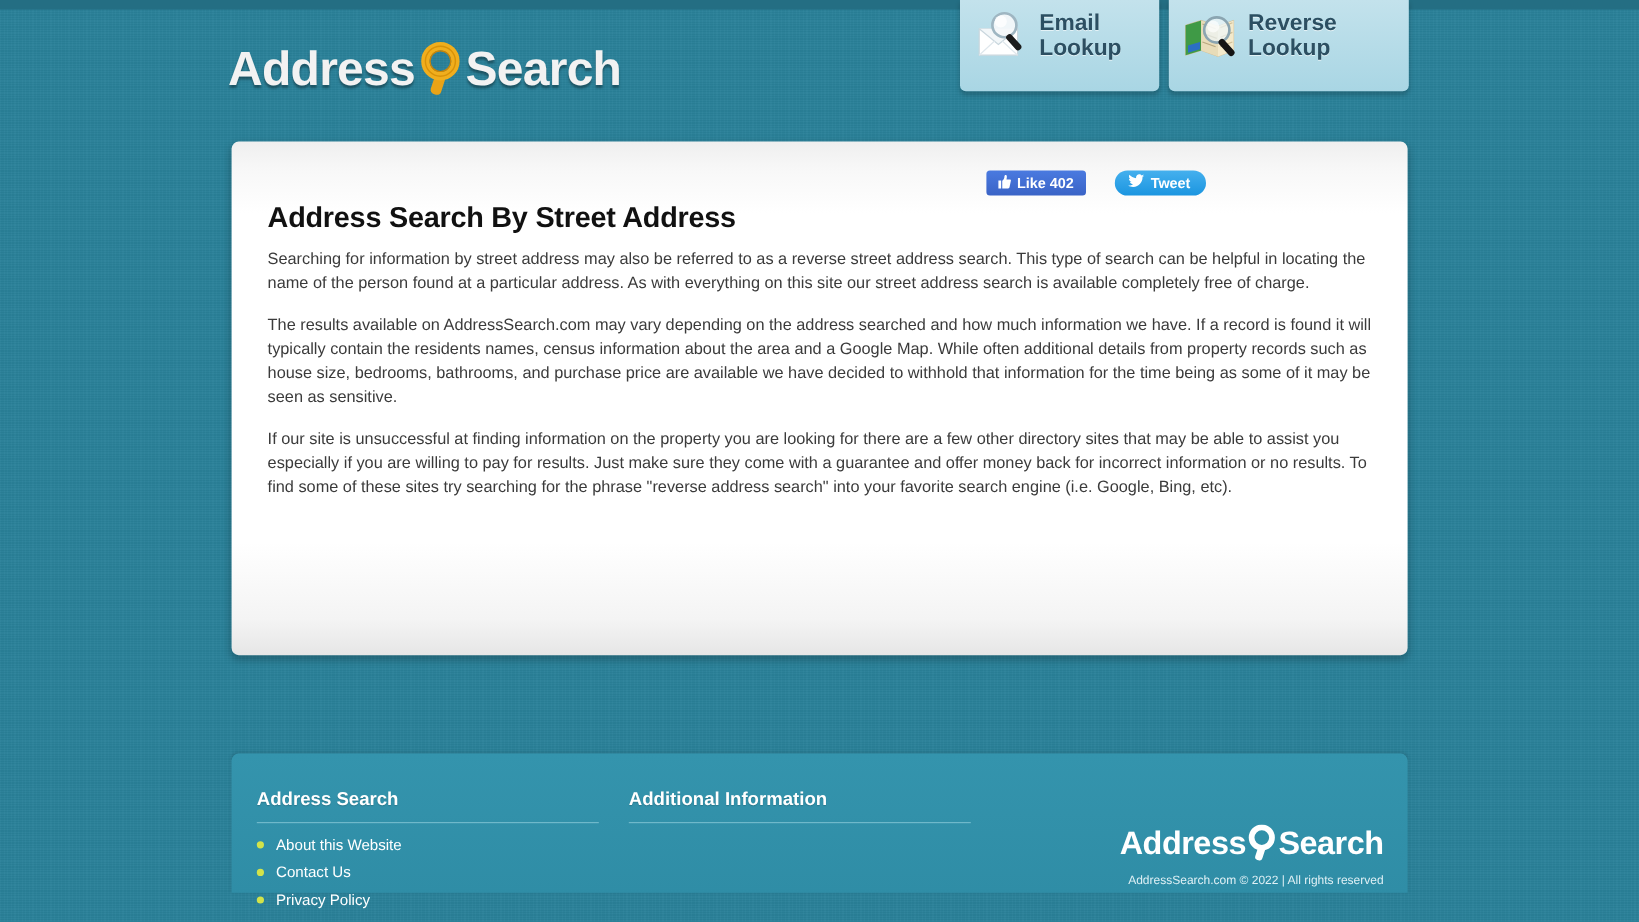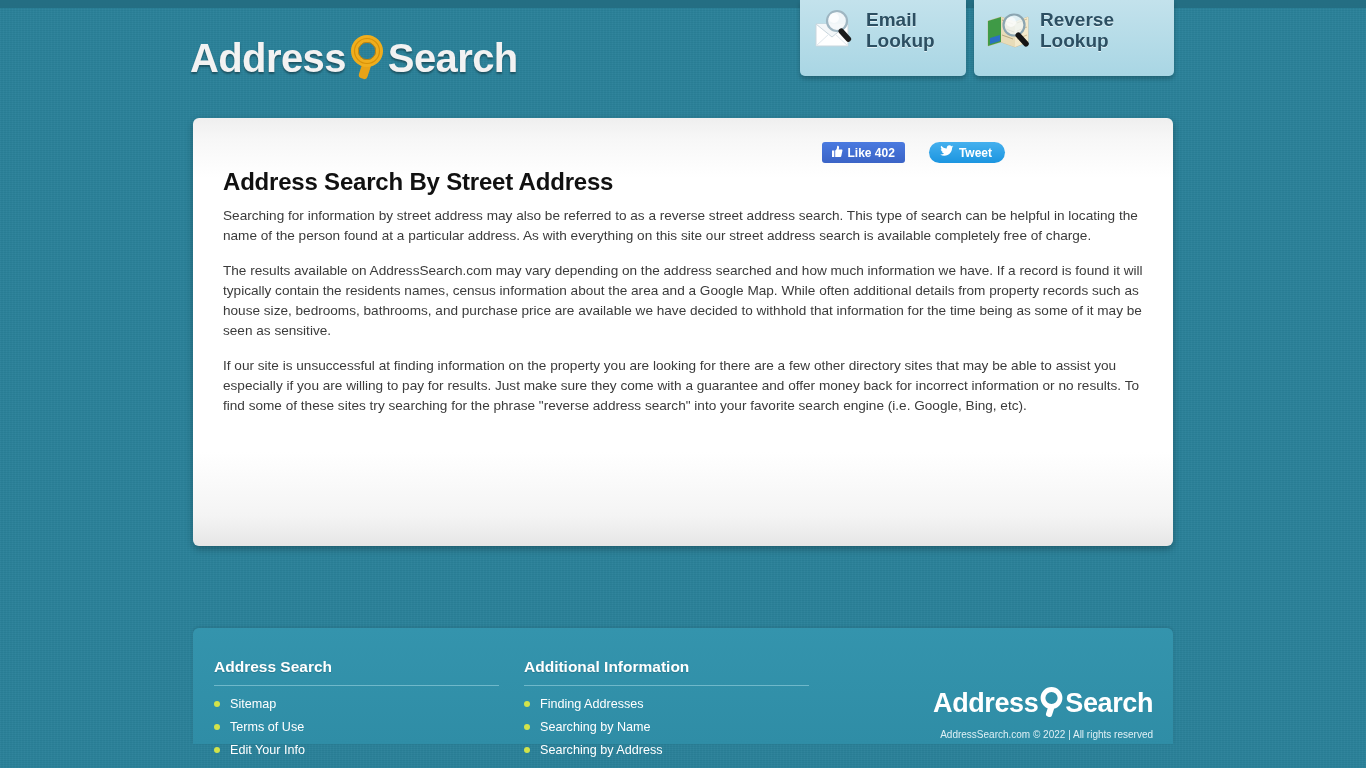--- a/index.html
+++ b/index.html
@@ -378,52 +378,36 @@
 </div>
 
 <div class="footer">
 
   <div class="footer-col c1">
     <div class="footer-heading">Address Search</div>
     <div class="footer-lists">
       <ul class="footer-list">
         <li>
           <span class="bullet"></span>
-          <a class="footer-link">Sitemap</a>
+          <a class="footer-link">About this Website</a>
         </li>
         <li>
           <span class="bullet"></span>
-          <a class="footer-link">Terms of Use</a>
+          <a class="footer-link">Contact Us</a>
         </li>
         <li>
           <span class="bullet"></span>
-          <a class="footer-link">Edit Your Info</a>
+          <a class="footer-link">Privacy Policy</a>
         </li>
       </ul>
     </div>
   </div>
 
   <div class="footer-col c2">
     <div class="footer-heading">Additional Information</div>
-    <div class="footer-lists">
-      <ul class="footer-list" style="width:240px">
-        <li>
-          <span class="bullet"></span>
-          <a class="footer-link">Finding Addresses</a>
-        </li>
-        <li>
-          <span class="bullet"></span>
-          <a class="footer-link">Searching by Name</a>
-        </li>
-        <li>
-          <span class="bullet"></span>
-          <a class="footer-link">Searching by Address</a>
-        </li>
-      </ul>
-    </div>
   </div>
 
   <div class="footer-brand">
     <div class="footer-logo">
       <span class="footer-logo-text">Address</span>
       <span class="footer-glass">
         <svg width="27" height="32" viewBox="0 0 27 32">
           <g>
             <rect x="9" y="18" width="6.2" height="12" rx="2.6" fill="#ffffff" transform="rotate(18 12 24)"></rect>
             <circle cx="13.5" cy="11" r="8.5" fill="none" stroke="#ffffff" stroke-width="4.8"></circle>

